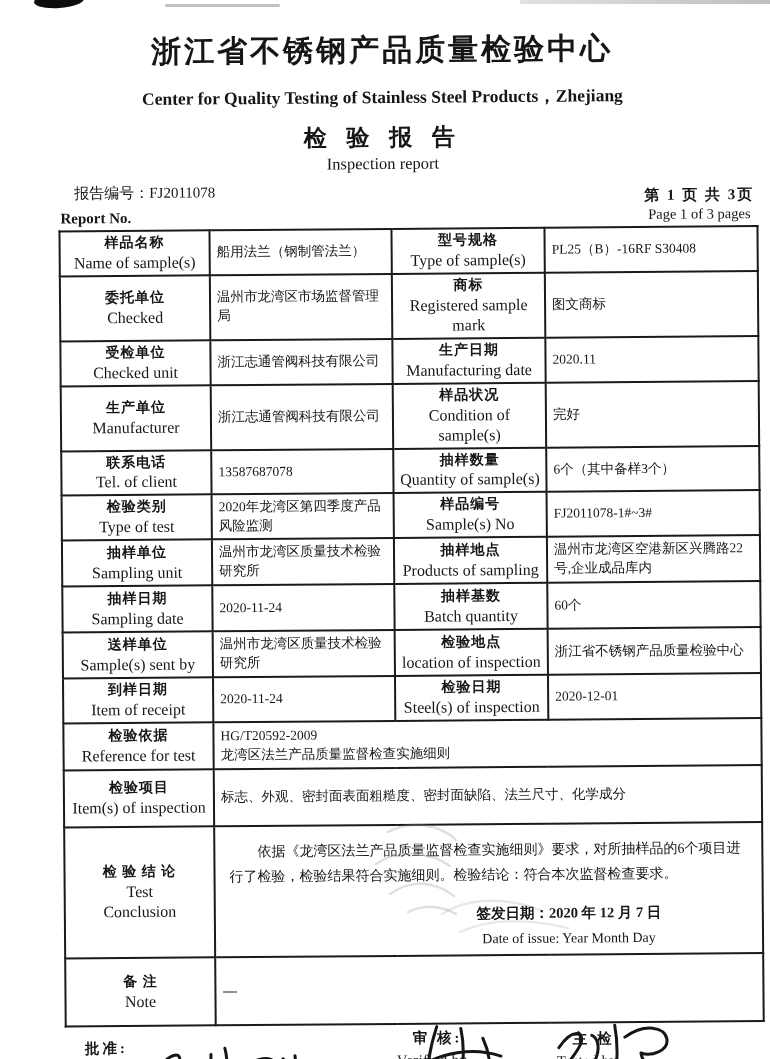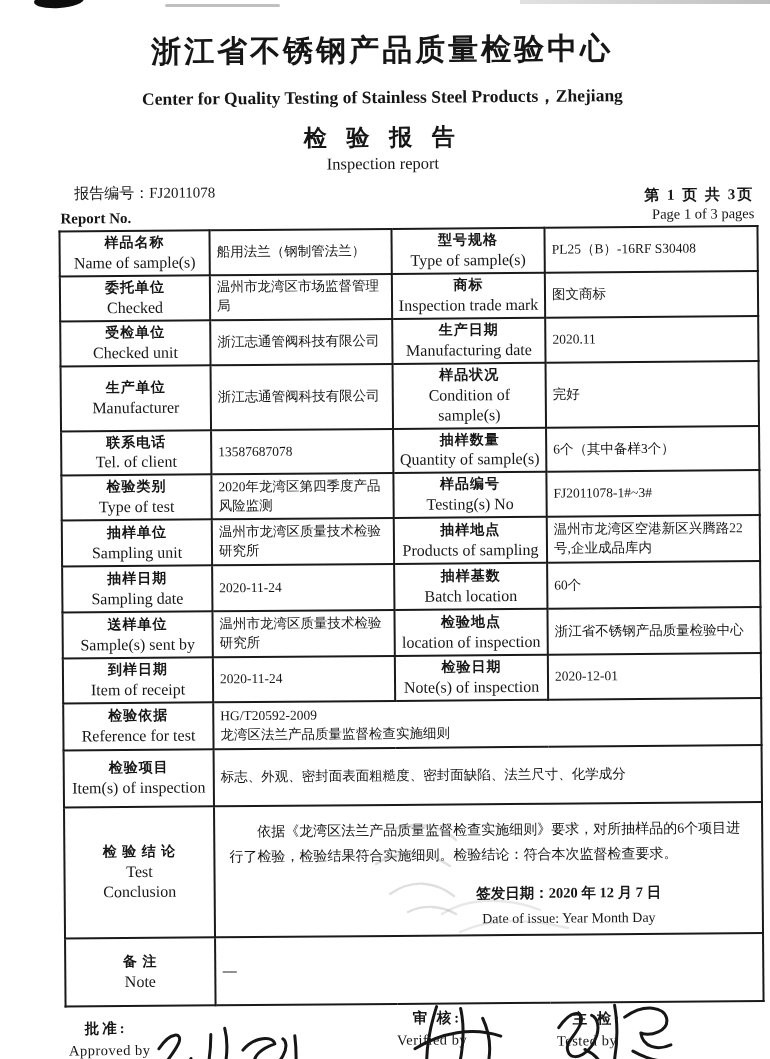--- a/index.html
+++ b/index.html
@@ -22,21 +22,21 @@
   .streak2{position:absolute;left:520px;top:0;width:250px;height:4px;background:linear-gradient(90deg,#b5b5b5,#5f5f5f);opacity:.4;}
   
   .h1{margin-top:30px;text-align:center;font-size:30px;font-weight:bold;letter-spacing:3px;}
   .h2{margin-top:14px;text-align:center;font-size:17.5px;font-weight:bold;}
   .h3{margin-top:13px;text-align:center;font-size:23px;font-weight:bold;letter-spacing:7px;}
   .h4{margin-top:1px;text-align:center;font-size:16.5px;}
   
   .meta{display:flex;justify-content:space-between;align-items:flex-end;margin:8px 14px 0 62px;}
   .meta .zh1{font-size:15px;padding-left:14px;}
   .meta .en1{font-size:15px;font-weight:bold;margin-top:7px;}
-  .meta-r{text-align:right;}
+  .meta-r{text-align:center;}
   .meta-r .zh2{font-size:15px;font-weight:bold;letter-spacing:2px;}
   .meta-r .en2{font-size:14.5px;margin-top:1px;}
   
   table{border-collapse:collapse;table-layout:fixed;width:698px;margin:3px 0 0 60px;border:2.5px solid #1a1a1a;}
   td{border:2px solid #1a1a1a;padding:2px 6px;vertical-align:middle;overflow:hidden;}
   td.lbl{text-align:center;padding:2px 2px;}
   .lbl .zh{font-size:14px;font-weight:600;letter-spacing:1px;line-height:1.35;}
   .lbl .en{font-size:16px;line-height:1.25;}
   td.val{font-size:13.5px;line-height:1.4;white-space:pre-line;}
   tr.r0{height:44px}tr.r1{height:42px}tr.r2{height:42px}tr.r3{height:44px}
@@ -107,21 +107,21 @@
       <td class="val">PL25（B）-16RF  S30408</td>
     </tr>
     <tr class="r1">
       <td class="lbl">
             <div class="zh">委托单位</div>
             <div class="en">Checked</div>
           </td>
       <td class="val">温州市龙湾区市场监督管理局</td>
       <td class="lbl">
             <div class="zh">商标</div>
-            <div class="en">Inspection trade mark</div>
+            <div class="en">Registered sample mark</div>
           </td>
       <td class="val">图文商标</td>
     </tr>
     <tr class="r2">
       <td class="lbl">
             <div class="zh">受检单位</div>
             <div class="en">Checked unit</div>
           </td>
       <td class="val">浙江志通管阀科技有限公司</td>
       <td class="lbl">
@@ -155,21 +155,21 @@
       <td class="val">6个（其中备样3个）</td>
     </tr>
     <tr class="r5">
       <td class="lbl">
             <div class="zh">检验类别</div>
             <div class="en">Type of test</div>
           </td>
       <td class="val">2020年龙湾区第四季度产品风险监测</td>
       <td class="lbl">
             <div class="zh">样品编号</div>
-            <div class="en">Testing(s) No</div>
+            <div class="en">Sample(s) No</div>
           </td>
       <td class="val">FJ2011078-1#~3#</td>
     </tr>
     <tr class="r6">
       <td class="lbl">
             <div class="zh">抽样单位</div>
             <div class="en">Sampling unit</div>
           </td>
       <td class="val">温州市龙湾区质量技术检验研究所</td>
       <td class="lbl">
@@ -179,21 +179,21 @@
       <td class="val">温州市龙湾区空港新区兴腾路22号,企业成品库内</td>
     </tr>
     <tr class="r7">
       <td class="lbl">
             <div class="zh">抽样日期</div>
             <div class="en">Sampling date</div>
           </td>
       <td class="val">2020-11-24</td>
       <td class="lbl">
             <div class="zh">抽样基数</div>
-            <div class="en">Batch location</div>
+            <div class="en">Batch quantity</div>
           </td>
       <td class="val">60个</td>
     </tr>
     <tr class="r8">
       <td class="lbl">
             <div class="zh">送样单位</div>
             <div class="en">Sample(s) sent by</div>
           </td>
       <td class="val">温州市龙湾区质量技术检验研究所</td>
       <td class="lbl">
@@ -203,21 +203,21 @@
       <td class="val">浙江省不锈钢产品质量检验中心</td>
     </tr>
     <tr class="r9">
       <td class="lbl">
             <div class="zh">到样日期</div>
             <div class="en">Item of receipt</div>
           </td>
       <td class="val">2020-11-24</td>
       <td class="lbl">
             <div class="zh">检验日期</div>
-            <div class="en">Note(s) of inspection</div>
+            <div class="en">Steel(s) of inspection</div>
           </td>
       <td class="val">2020-12-01</td>
     </tr>
     <tr class="r10">
       <td class="lbl">
             <div class="zh">检验依据</div>
             <div class="en">Reference for test</div>
           </td>
       <td class="val" colspan="3">HG/T20592-2009
 龙湾区法兰产品质量监督检查实施细则</td>

